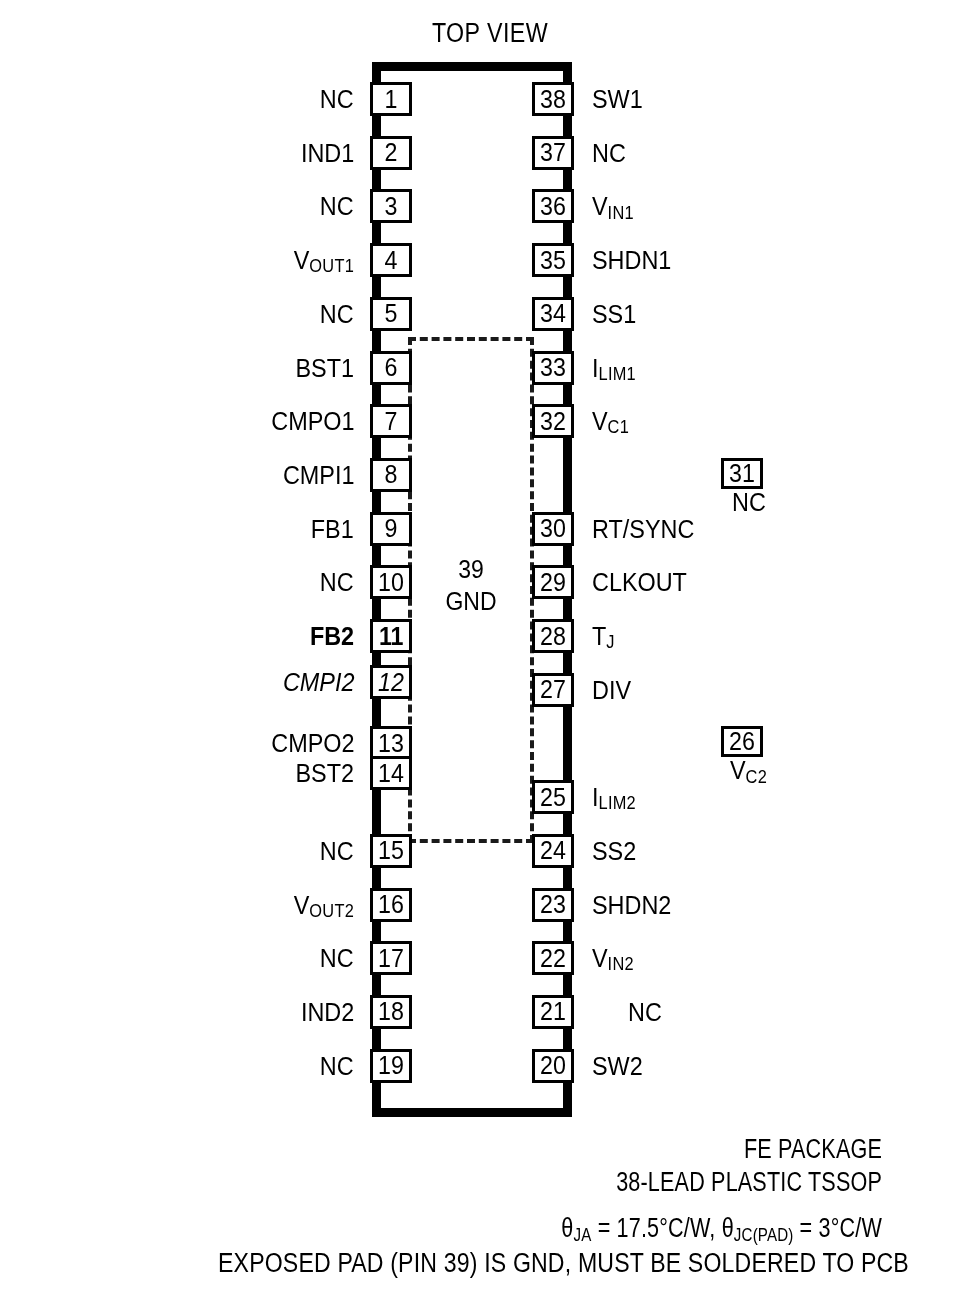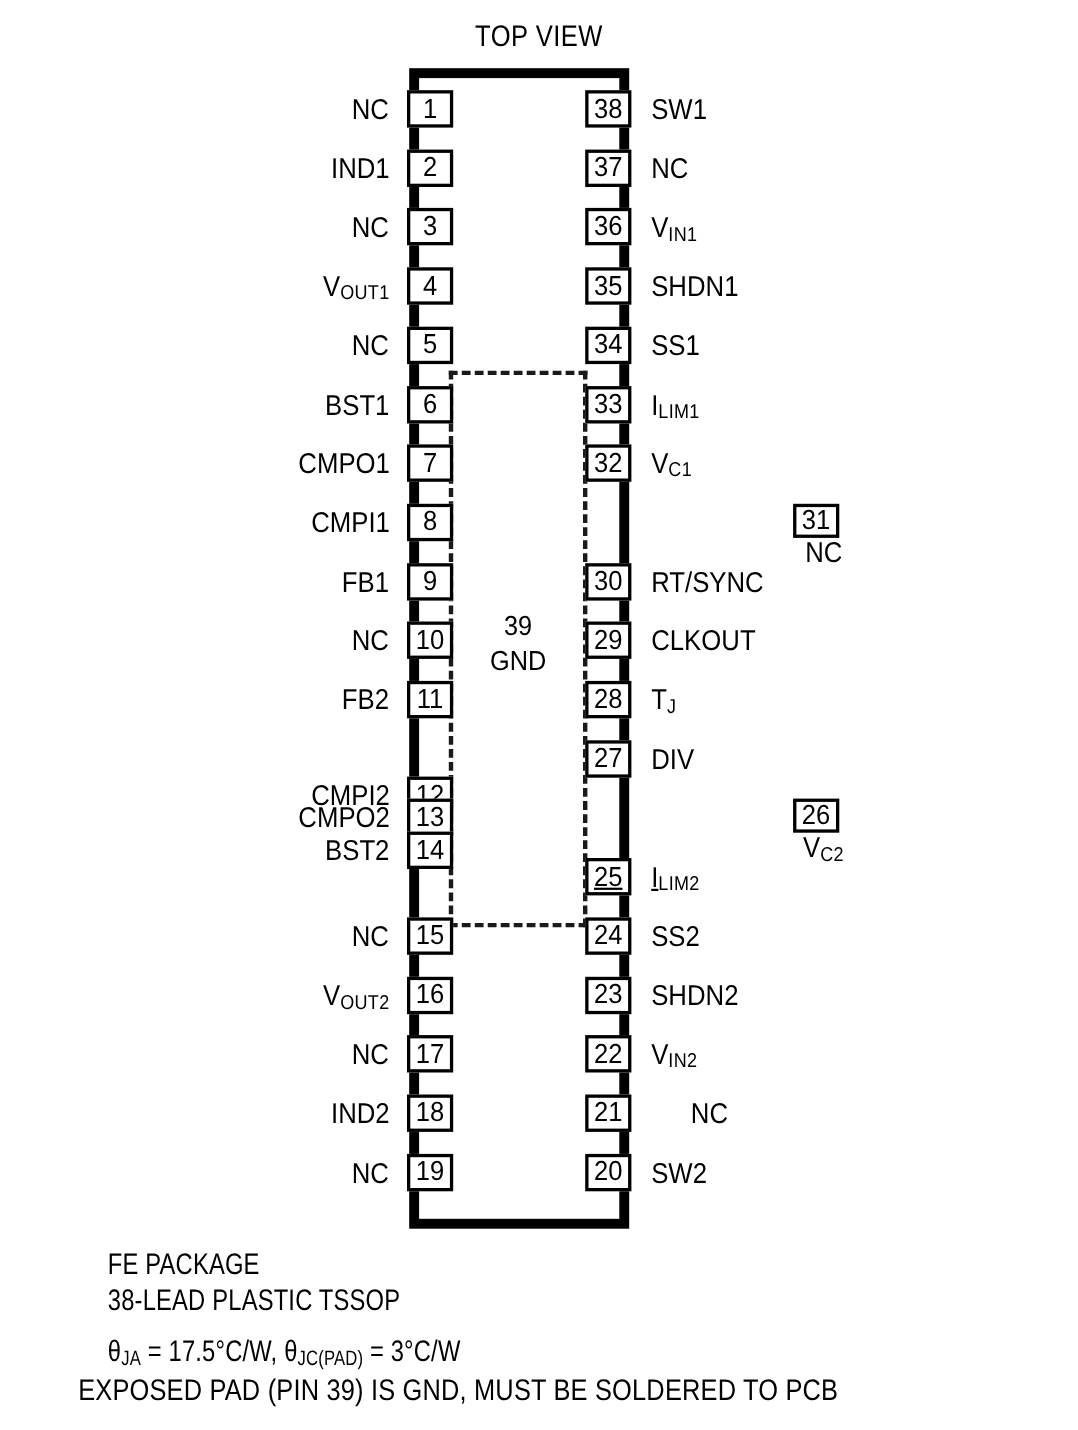--- a/index.html
+++ b/index.html
@@ -109,21 +109,21 @@
     line-height: 1;
   }
   .pin-box span { transform: scaleX(0.93); display: block; }
 
   
   #caption {
     position: absolute;
     left: 0;
     top: 1133px;
     width: 980px;
-    text-align: left;
+    text-align: right;
   }
   .cap-line {
     font-size: 27px;
     line-height: 33px;
     white-space: nowrap;
     transform: scaleX(0.80);
     letter-spacing: 0.2px;
   }
   .cap-line.wide { transform: scaleX(0.855); }
   .cap-gap { height: 13px; }
@@ -202,27 +202,27 @@
       <div class="pin-box">
         <span>9</span>
       </div>
     </div>
     <div class="pin-row left" style="top: 565.3px;">
       <div class="pin-label">NC</div>
       <div class="pin-box">
         <span>10</span>
       </div>
     </div>
-    <div class="pin-row left" style="top: 619px;">
+    <div class="pin-row left" style="top: 619px; font-weight: bold;">
       <div class="pin-label">FB2</div>
       <div class="pin-box">
         <span>11</span>
       </div>
     </div>
-    <div class="pin-row left" style="top: 706px;">
+    <div class="pin-row left" style="top: 665px; font-style: italic;">
       <div class="pin-label">CMPI2</div>
       <div class="pin-box">
         <span>12</span>
       </div>
     </div>
     <div class="pin-row left" style="top: 726.4px;">
       <div class="pin-label">CMPO2</div>
       <div class="pin-box">
         <span>13</span>
       </div>
@@ -336,21 +336,21 @@
         <span>27</span>
       </div>
       <div class="pin-label">DIV</div>
     </div>
     <div class="pin-row right" style="top: 726.4px; flex-direction: column;">
       <div class="pin-box">
         <span>26</span>
       </div>
       <div class="pin-label">V<sub>C2</sub></div>
     </div>
-    <div class="pin-row right" style="top: 780.1px; text-decoration: underline;">
+    <div class="pin-row right" style="top: 780.1px;">
       <div class="pin-box">
         <span>25</span>
       </div>
       <div class="pin-label">I<sub>LIM2</sub></div>
     </div>
     <div class="pin-row right" style="top: 833.8px;">
       <div class="pin-box">
         <span>24</span>
       </div>
       <div class="pin-label">SS2</div>

